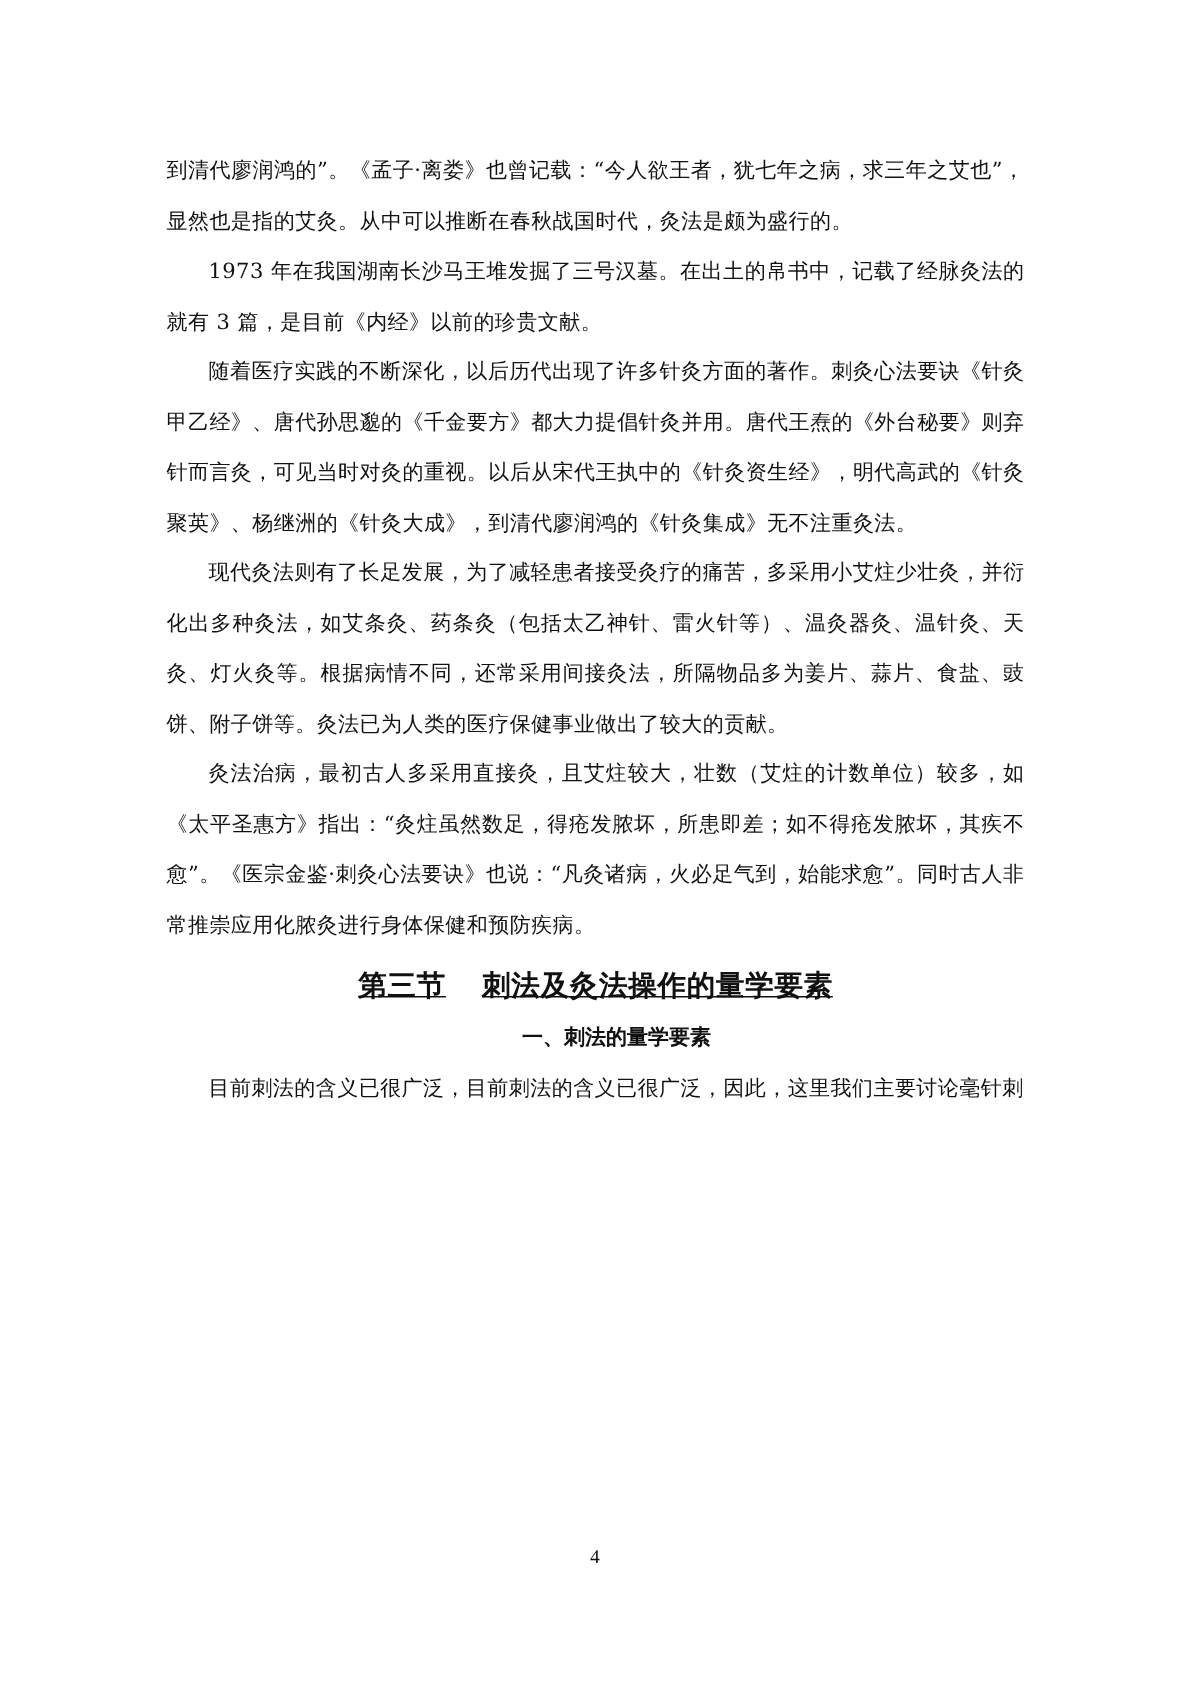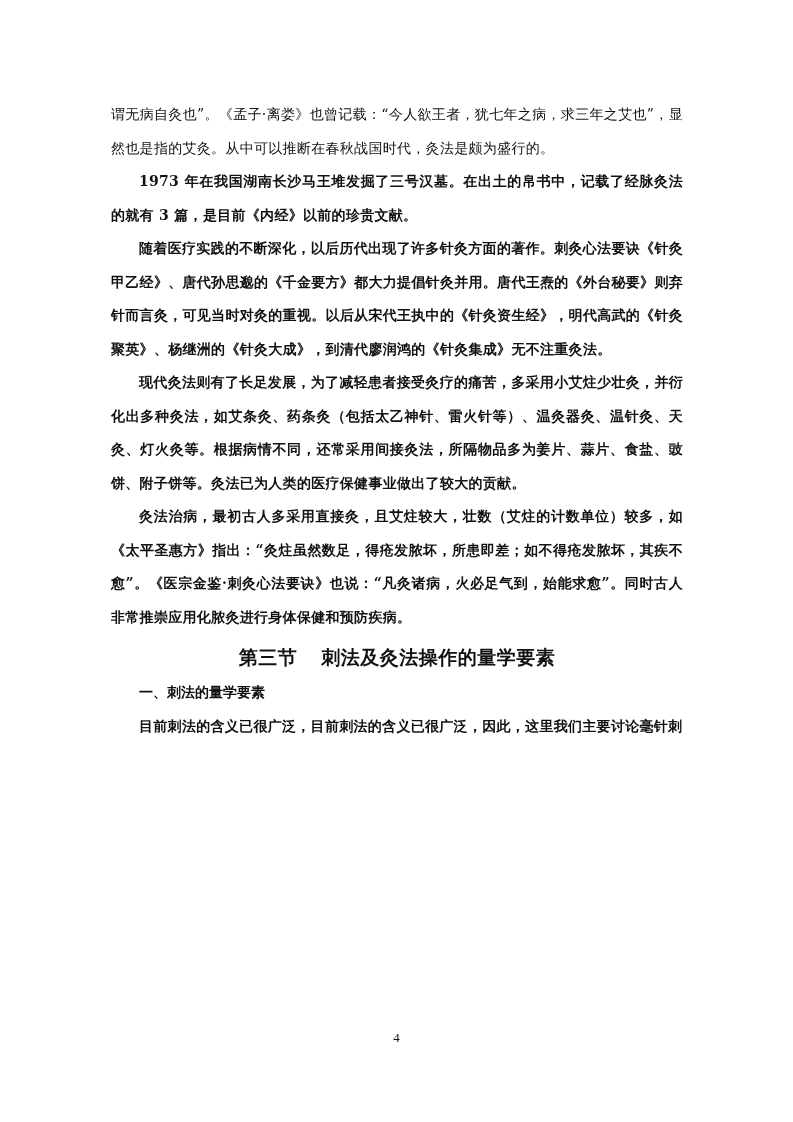--- a/index.html
+++ b/index.html
@@ -1,34 +1,34 @@
 <!DOCTYPE html>
 <html><head>
 <meta charset="utf-8">
 <style>
   html, body { margin: 0; padding: 0; background: #ffffff; }
   body { width: 793px; height: 1122px; position: relative; overflow: hidden;
          font-family: "DejaVu Serif", "Liberation Serif", serif; color: #111; }
   .page { position: absolute; left: 111px; top: 98px; width: 572px; }
   .p { font-size: 14px; line-height: 33.5px; margin: 0; text-align: justify;
        text-justify: inter-character; letter-spacing: 0.3px; }
-  .indent { text-indent: 28px; font-weight: bold; }
+  .indent { text-indent: 28px; }
   .h2 { font-family: "DejaVu Sans", "Liberation Sans", sans-serif; font-weight: bold;
-        font-size: 19px; text-align: center; margin: 6px 0 2px 0; line-height: 34px; letter-spacing: 0.5px; }
+        font-size: 19px; text-align: center; margin: 6px 0 2px 0; line-height: 34px; letter-spacing: 0.5px; text-decoration: underline; }
   .h3 { font-family: "DejaVu Sans", "Liberation Sans", sans-serif; font-weight: bold;
-        font-size: 14px; line-height: 33.5px; margin: 0; padding-left: 28px; }
+        font-size: 14px; line-height: 33.5px; margin: 0; padding-left: 28px; text-align: center; }
   .pagenum { position: absolute; top: 1030px; left: 0; width: 793px; text-align: center;
              font-size: 13px; font-family: "Liberation Serif", serif; }
   .sp { display: inline-block; width: 24px; }
 </style>
 </head>
 <body>
 
 <div class="page">
-  <p class="p">谓无病自灸也”。《孟子·离娄》也曾记载：“今人欲王者，犹七年之病，求三年之艾也”，显然也是指的艾灸。从中可以推断在春秋战国时代，灸法是颇为盛行的。</p>
+  <p class="p">到清代廖润鸿的”。《孟子·离娄》也曾记载：“今人欲王者，犹七年之病，求三年之艾也”，显然也是指的艾灸。从中可以推断在春秋战国时代，灸法是颇为盛行的。</p>
   <p class="p indent">1973 年在我国湖南长沙马王堆发掘了三号汉墓。在出土的帛书中，记载了经脉灸法的就有 3 篇，是目前《内经》以前的珍贵文献。</p>
   <p class="p indent">随着医疗实践的不断深化，以后历代出现了许多针灸方面的著作。刺灸心法要诀《针灸甲乙经》、唐代孙思邈的《千金要方》都大力提倡针灸并用。唐代王焘的《外台秘要》则弃针而言灸，可见当时对灸的重视。以后从宋代王执中的《针灸资生经》，明代高武的《针灸聚英》、杨继洲的《针灸大成》，到清代廖润鸿的《针灸集成》无不注重灸法。</p>
   <p class="p indent">现代灸法则有了长足发展，为了减轻患者接受灸疗的痛苦，多采用小艾炷少壮灸，并衍化出多种灸法，如艾条灸、药条灸（包括太乙神针、雷火针等）、温灸器灸、温针灸、天灸、灯火灸等。根据病情不同，还常采用间接灸法，所隔物品多为姜片、蒜片、食盐、豉饼、附子饼等。灸法已为人类的医疗保健事业做出了较大的贡献。</p>
   <p class="p indent">灸法治病，最初古人多采用直接灸，且艾炷较大，壮数（艾炷的计数单位）较多，如《太平圣惠方》指出：“灸炷虽然数足，得疮发脓坏，所患即差；如不得疮发脓坏，其疾不愈”。《医宗金鉴·刺灸心法要诀》也说：“凡灸诸病，火必足气到，始能求愈”。同时古人非常推崇应用化脓灸进行身体保健和预防疾病。</p>
 
   <h2 class="h2">
     <span>第三节</span><span class="sp"></span><span>刺法及灸法操作的量学要素</span>
   </h2>
 
   <p class="h3">一、刺法的量学要素</p>

